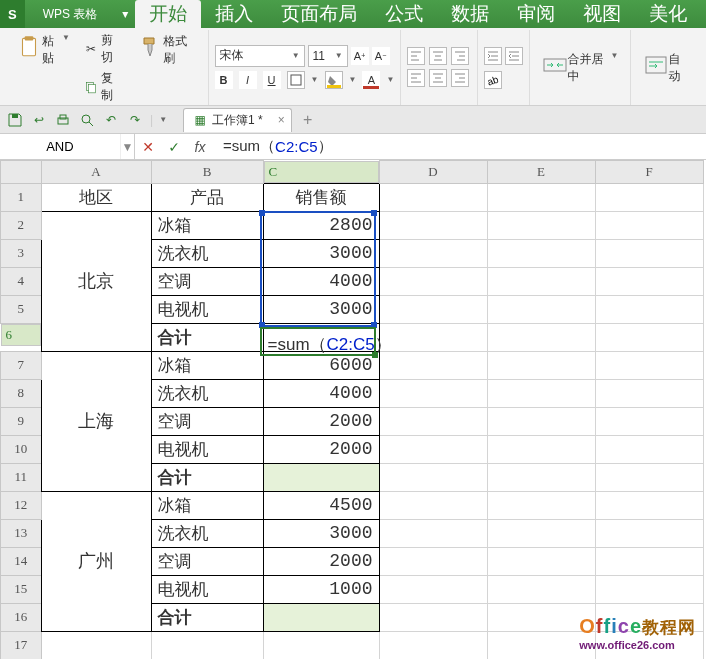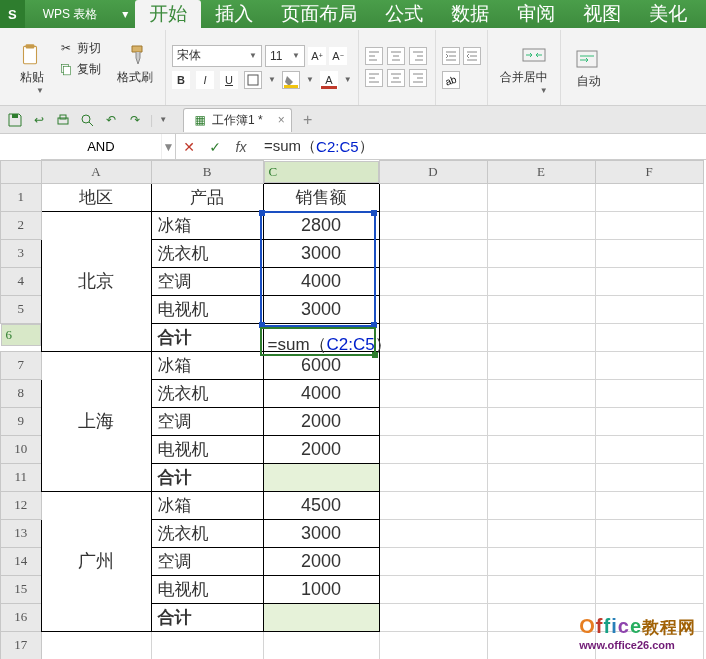--- a/index.html
+++ b/index.html
@@ -11,61 +11,61 @@
 .app-name { color: #fff; padding: 0 18px; display: flex; align-items: center; font-size: 12px; }
 .tab-dd { width: 20px; display:flex; align-items:center; justify-content:center; color:#fff;}
 .menu-tabs { display: flex; align-items: stretch; }
 .menu-tab { padding: 0 14px; display: flex; align-items: center; color: #fff; font-size: 19px; cursor: pointer; }
 .menu-tab.active { background: #f3f3f3; color: #3d8b3d; border-top-left-radius: 3px; border-top-right-radius: 3px; }
 
 
 .ribbon { height: 78px; background: #f3f3f3; border-bottom: 1px solid #d0d0d0; display: flex; align-items: stretch; padding: 2px 4px 0 4px; }
 .rgroup { display: flex; flex-direction: column; justify-content: center; padding: 2px 6px; border-right: 1px solid #ddd; }
 .rgroup:last-child { border-right: none; }
-.big-btn { display: flex; flex-direction: column; align-items: flex-end; justify-content: center; padding: 2px 6px; cursor: pointer; }
+.big-btn { display: flex; flex-direction: row; align-items: flex-start; justify-content: center; padding: 2px 6px; cursor: pointer; }
 .big-ico { width: 28px; height: 28px; display:flex; align-items:center; justify-content:center; }
 .small-row { display: flex; align-items: center; gap: 3px; height: 24px; }
 .small-btn { display: flex; align-items: center; gap: 3px; padding: 1px 4px; cursor: pointer; }
 .sel { background:#fff; border:1px solid #bbb; height:22px; display:flex; align-items:center; padding:0 4px; font-size:12px; min-width:40px; justify-content:space-between; }
 .sel.wide { min-width: 90px; }
 .ico { width:16px; height:16px; display:inline-flex; align-items:center; justify-content:center; }
 .dd { font-size:8px; color:#666; }
 .sq { width:18px; height:18px; border:1px solid #bbb; display:flex; align-items:center; justify-content:center; font-size:11px; background:#fff; }
 .align-grid { display:grid; grid-template-columns:repeat(3,20px); grid-template-rows:repeat(2,20px); gap:2px; }
 
 
 .qatrow { height: 28px; background: #e8e8e8; border-bottom: 1px solid #ccc; display: flex; align-items: center; padding: 0 6px; gap:6px;}
 .qat-ico { width:18px; height:18px; display:flex; align-items:center; justify-content:center; cursor:pointer; color:#2e7d2e;}
 .doctab { margin-left:10px; background:#fff; border:1px solid #bbb; border-bottom:none; height:24px; display:flex; align-items:center; padding:0 28px 0 8px; position:relative; border-radius:3px 3px 0 0;}
 .doctab .x { position:absolute; right:6px; font-size:12px; color:#888; cursor:pointer;}
 .addtab { width:20px; text-align:center; color:#888; cursor:pointer; font-size:16px;}
 
 
-.fbar { height: 26px; border-bottom: 1px solid #ccc; display: flex; align-items: stretch; margin-left: 41px; }
+.fbar { height: 26px; border-bottom: 1px solid #ccc; display: flex; align-items: stretch; }
 .namebox { width: 135px; border-right:1px solid #ccc; display:flex; align-items:center; }
 .namebox input { border:none; width:100%; height:100%; padding:0 6px; font-size:13px; text-align:center; outline:none;}
 .namebox .dd2 { width:16px; text-align:center; border-left:1px solid #eee; height:100%; display:flex; align-items:center; justify-content:center; color:#888;}
 .fbtns { display:flex; align-items:center; }
 .fbtn { width:26px; display:flex; align-items:center; justify-content:center; cursor:pointer; font-size:14px;}
 .fbtn.red { color:#c0392b; }
 .fbtn.green { color:#2e7d2e;}
 .fbtn.fx { font-style:italic; color:#555;}
 .finput { flex:1; padding:0 10px; display:flex; align-items:center; font-family: "SimSun", monospace; font-size:15px;}
 .finput .ref { color:#0020cc; }
 
 
 .gridwrap { position:relative; }
 table.grid { border-collapse: collapse; table-layout: fixed; }
 .colhdr, .rowhdr, .corner { background:#e9e9e9; border:1px solid #c7c7c7; text-align:center; font-size:13px; color:#555; height:22px; font-family:"Times New Roman",serif; font-style:normal;}
 .colhdr { height:22px; }
 .rowhdr { width:38px; }
 td.cell { border:1px solid #d4d4d4; height:28px; padding:0 6px; font-size:17px; font-family:"SimSun",serif; background:#fff; }
 td.data { border:1px solid #000; }
 td.hdrcell { text-align:center; font-weight:normal; }
-td.num { text-align:center; font-family:Liberation Sans, sans-serif; font-size:18px;}
+td.num { text-align:right; font-family:Liberation Mono, monospace; font-size:18px;}
 td.bold { font-weight:bold; }
 td.region { text-align:center; vertical-align:middle; font-size:18px;}
 td.highlight { background:#e6f2d9; }
 .col-A{width:110px;} .col-B{width:112px;} .col-C{width:116px;} .col-D{width:108px;} .col-E{width:108px;} .col-F{width:108px;}
 
 
 .marquee { position:absolute; border:2px solid #1a4fc2; pointer-events:none; }
 .marquee .hdl { position:absolute; width:6px; height:6px; background:#1a4fc2; }
 
 .activecell { position:absolute; border:2px solid #2e7d2e; pointer-events:none;}

